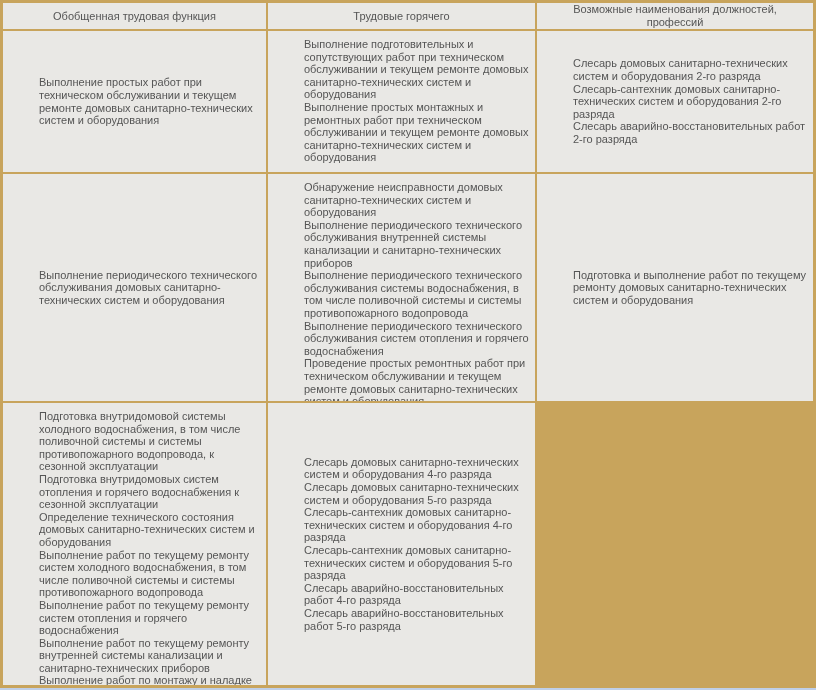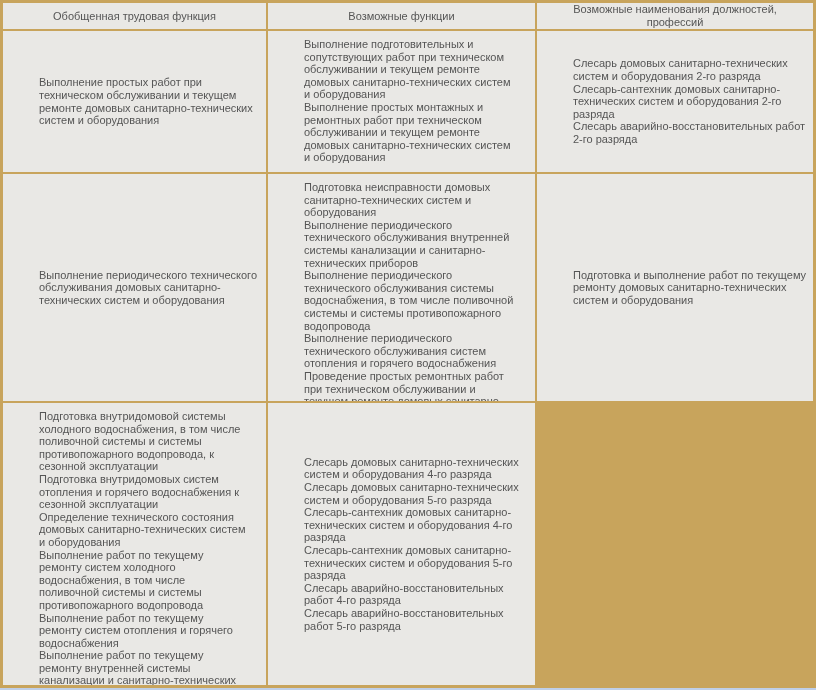--- a/index.html
+++ b/index.html
@@ -41,60 +41,60 @@
     text-align: center;
     padding: 2px 8px;
   }
   .cell.gtf, .cell.prof {
     display: flex;
     flex-direction: column;
     justify-content: center;
     padding: 3px 6px 3px 36px;
   }
   .cell.funcs {
-    padding: 7px 18px 0 36px;
+    padding: 7px 6px 0 36px;
   }
   .cell p { margin: 0; }
   .cell p.italic { }
   .bottom-strip {
     width: 816px;
     height: 2px;
     background: var(--bottom-line);
   }
 </style>
 </head>
 <body>
 
 <div class="table-grid" id="grid">
   <div class="cell header">
     <span>Обобщенная трудовая функция</span>
   </div>
   <div class="cell header">
-    <span>Возможные функции</span>
+    <span>Трудовые горячего</span>
   </div>
   <div class="cell header">
     <span>Возможные наименования должностей, профессий</span>
   </div>
 <div class="cell gtf">
       <p>Выполнение простых работ при техническом обслуживании и текущем ремонте домовых санитарно-технических систем и оборудования</p>
     </div>
     <div class="cell funcs">
       <p>Выполнение подготовительных и сопутствующих работ при техническом обслуживании и текущем ремонте домовых санитарно-технических систем и оборудования</p>
       <p>Выполнение простых монтажных и ремонтных работ при техническом обслуживании и текущем ремонте домовых санитарно-технических систем и оборудования</p>
     </div>
     <div class="cell prof">
       <p>Слесарь домовых санитарно-технических систем и оборудования 2-го разряда</p>
       <p>Слесарь-сантехник домовых санитарно-технических систем и оборудования 2-го разряда</p>
       <p>Слесарь аварийно-восстановительных работ 2-го разряда</p>
     </div>
     <div class="cell gtf">
       <p>Выполнение периодического технического обслуживания домовых санитарно-технических систем и оборудования</p>
     </div>
     <div class="cell funcs">
-      <p>Подготовка неисправности домовых санитарно-технических систем и оборудования</p>
+      <p>Обнаружение неисправности домовых санитарно-технических систем и оборудования</p>
       <p>Выполнение периодического технического обслуживания внутренней системы канализации и санитарно-технических приборов</p>
       <p>Выполнение периодического технического обслуживания системы водоснабжения, в том числе поливочной системы и системы противопожарного водопровода</p>
       <p>Выполнение периодического технического обслуживания систем отопления и горячего водоснабжения</p>
       <p>Проведение простых ремонтных работ при техническом обслуживании и текущем ремонте домовых санитарно-технических систем и оборудования</p>
     </div>
     <div class="cell gtf">
       <p>Подготовка и выполнение работ по текущему ремонту домовых санитарно-технических систем и оборудования</p>
     </div>
     <div class="cell funcs">
       <p>Подготовка внутридомовой системы холодного водоснабжения, в том числе поливочной системы и системы противопожарного водопровода, к сезонной эксплуатации</p>

